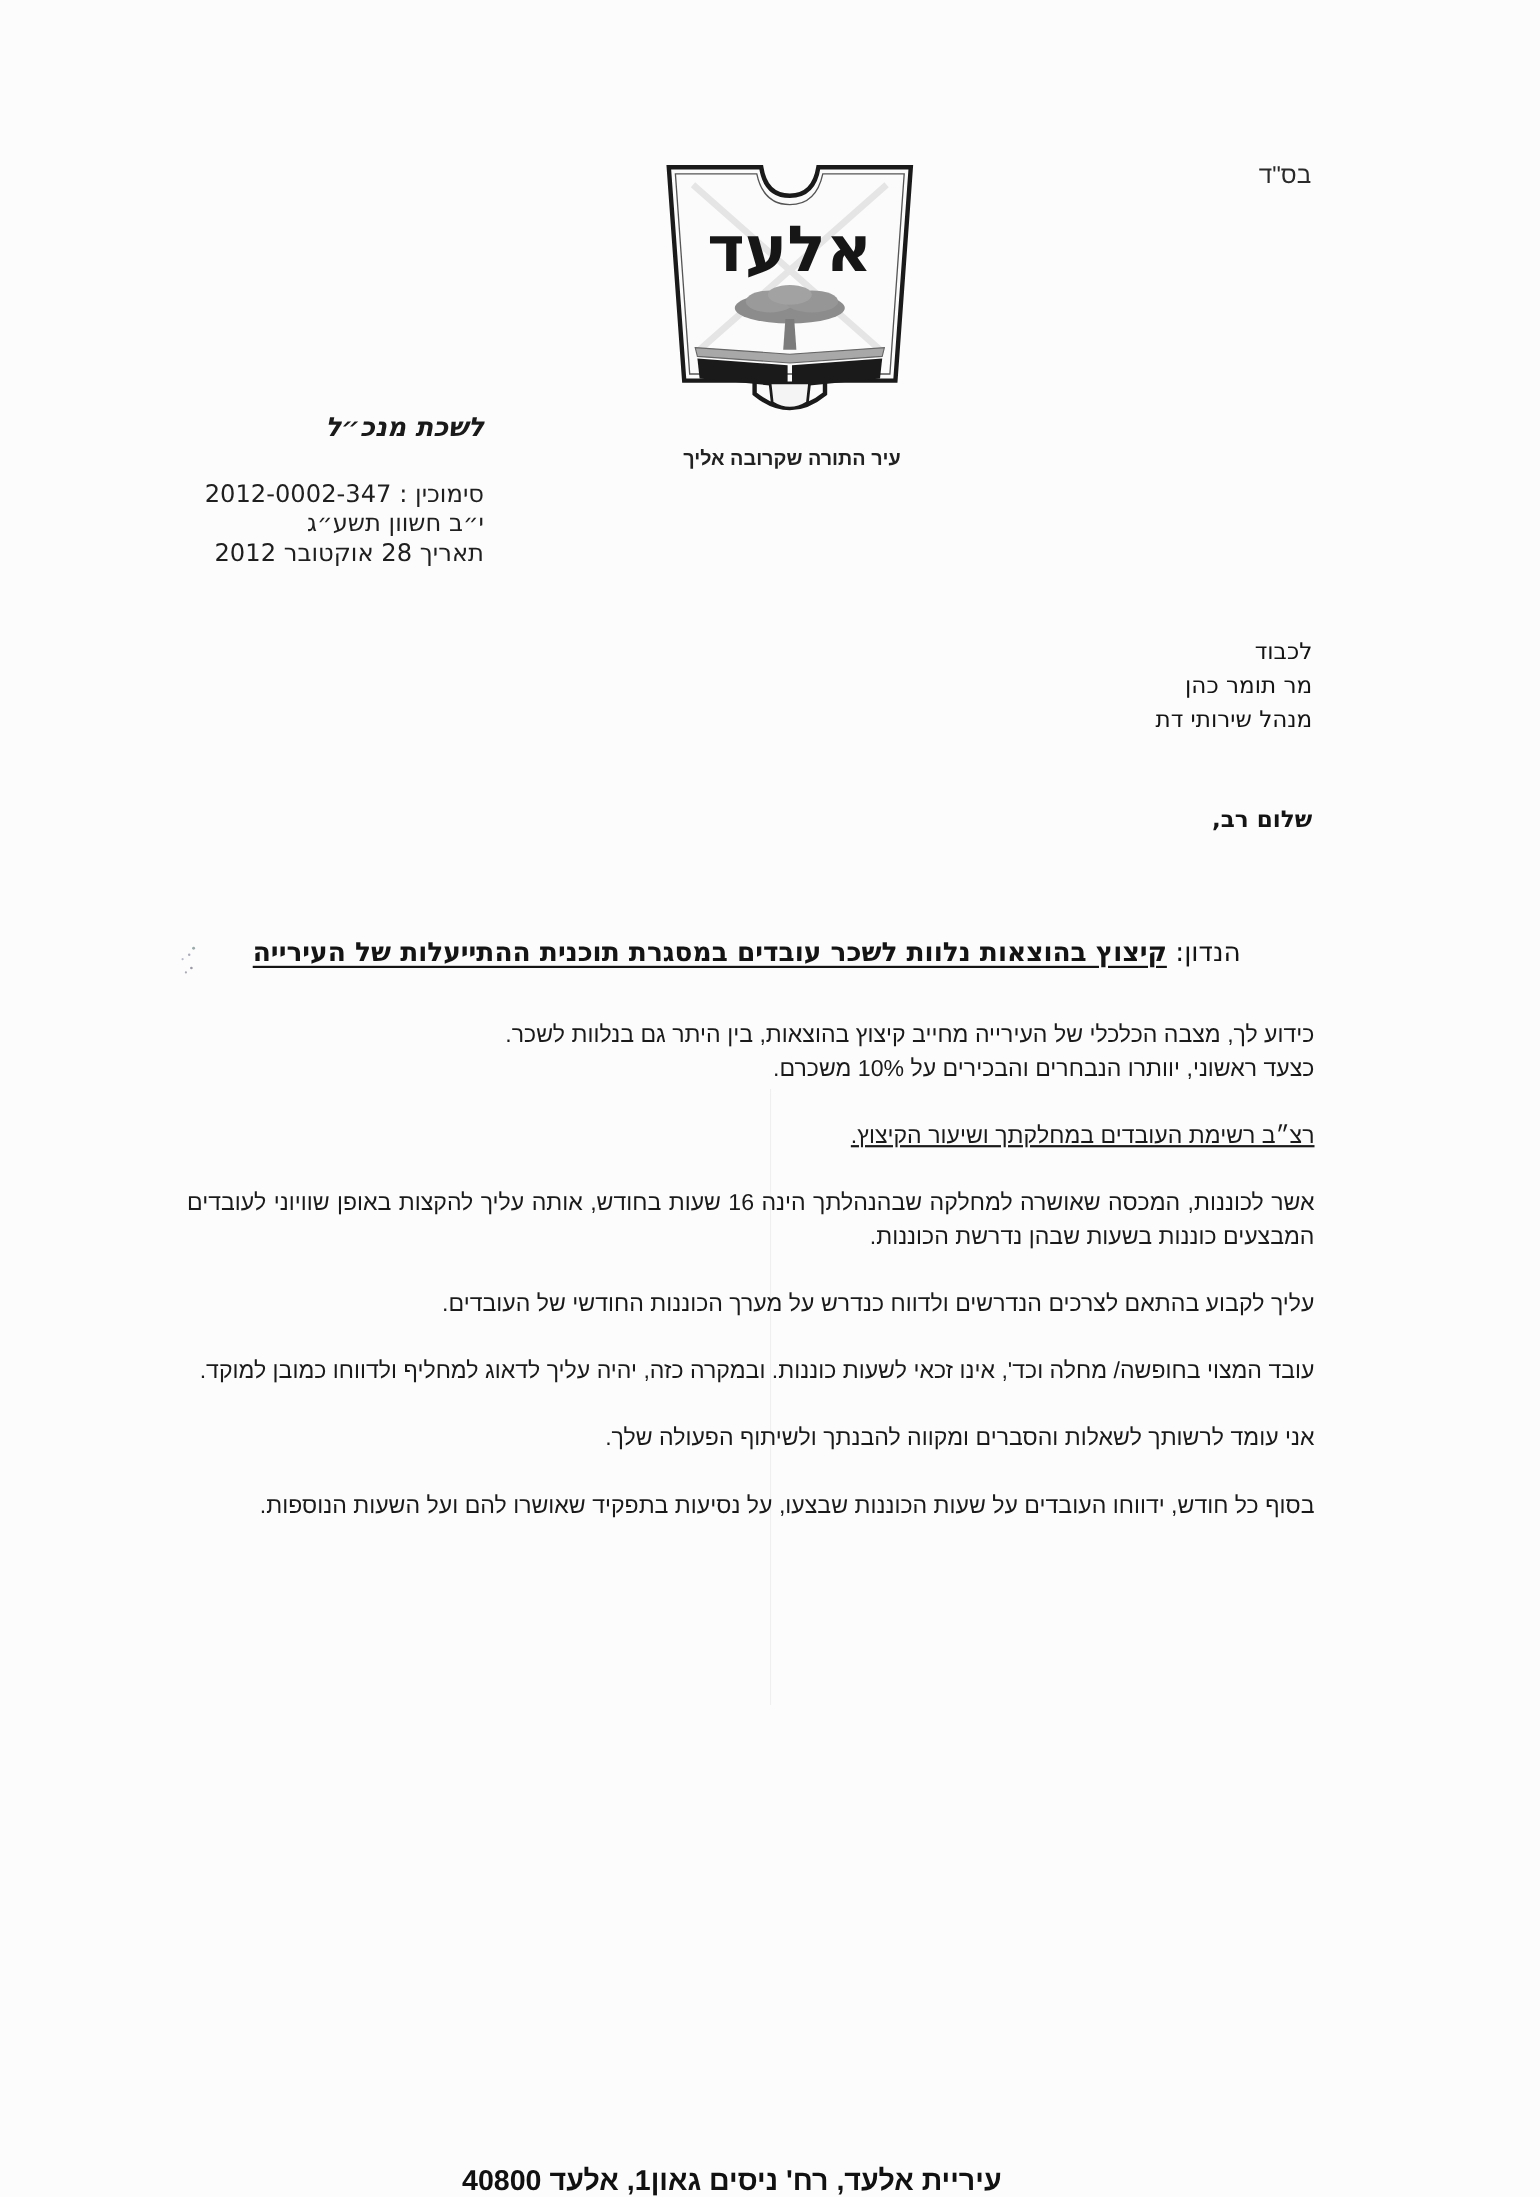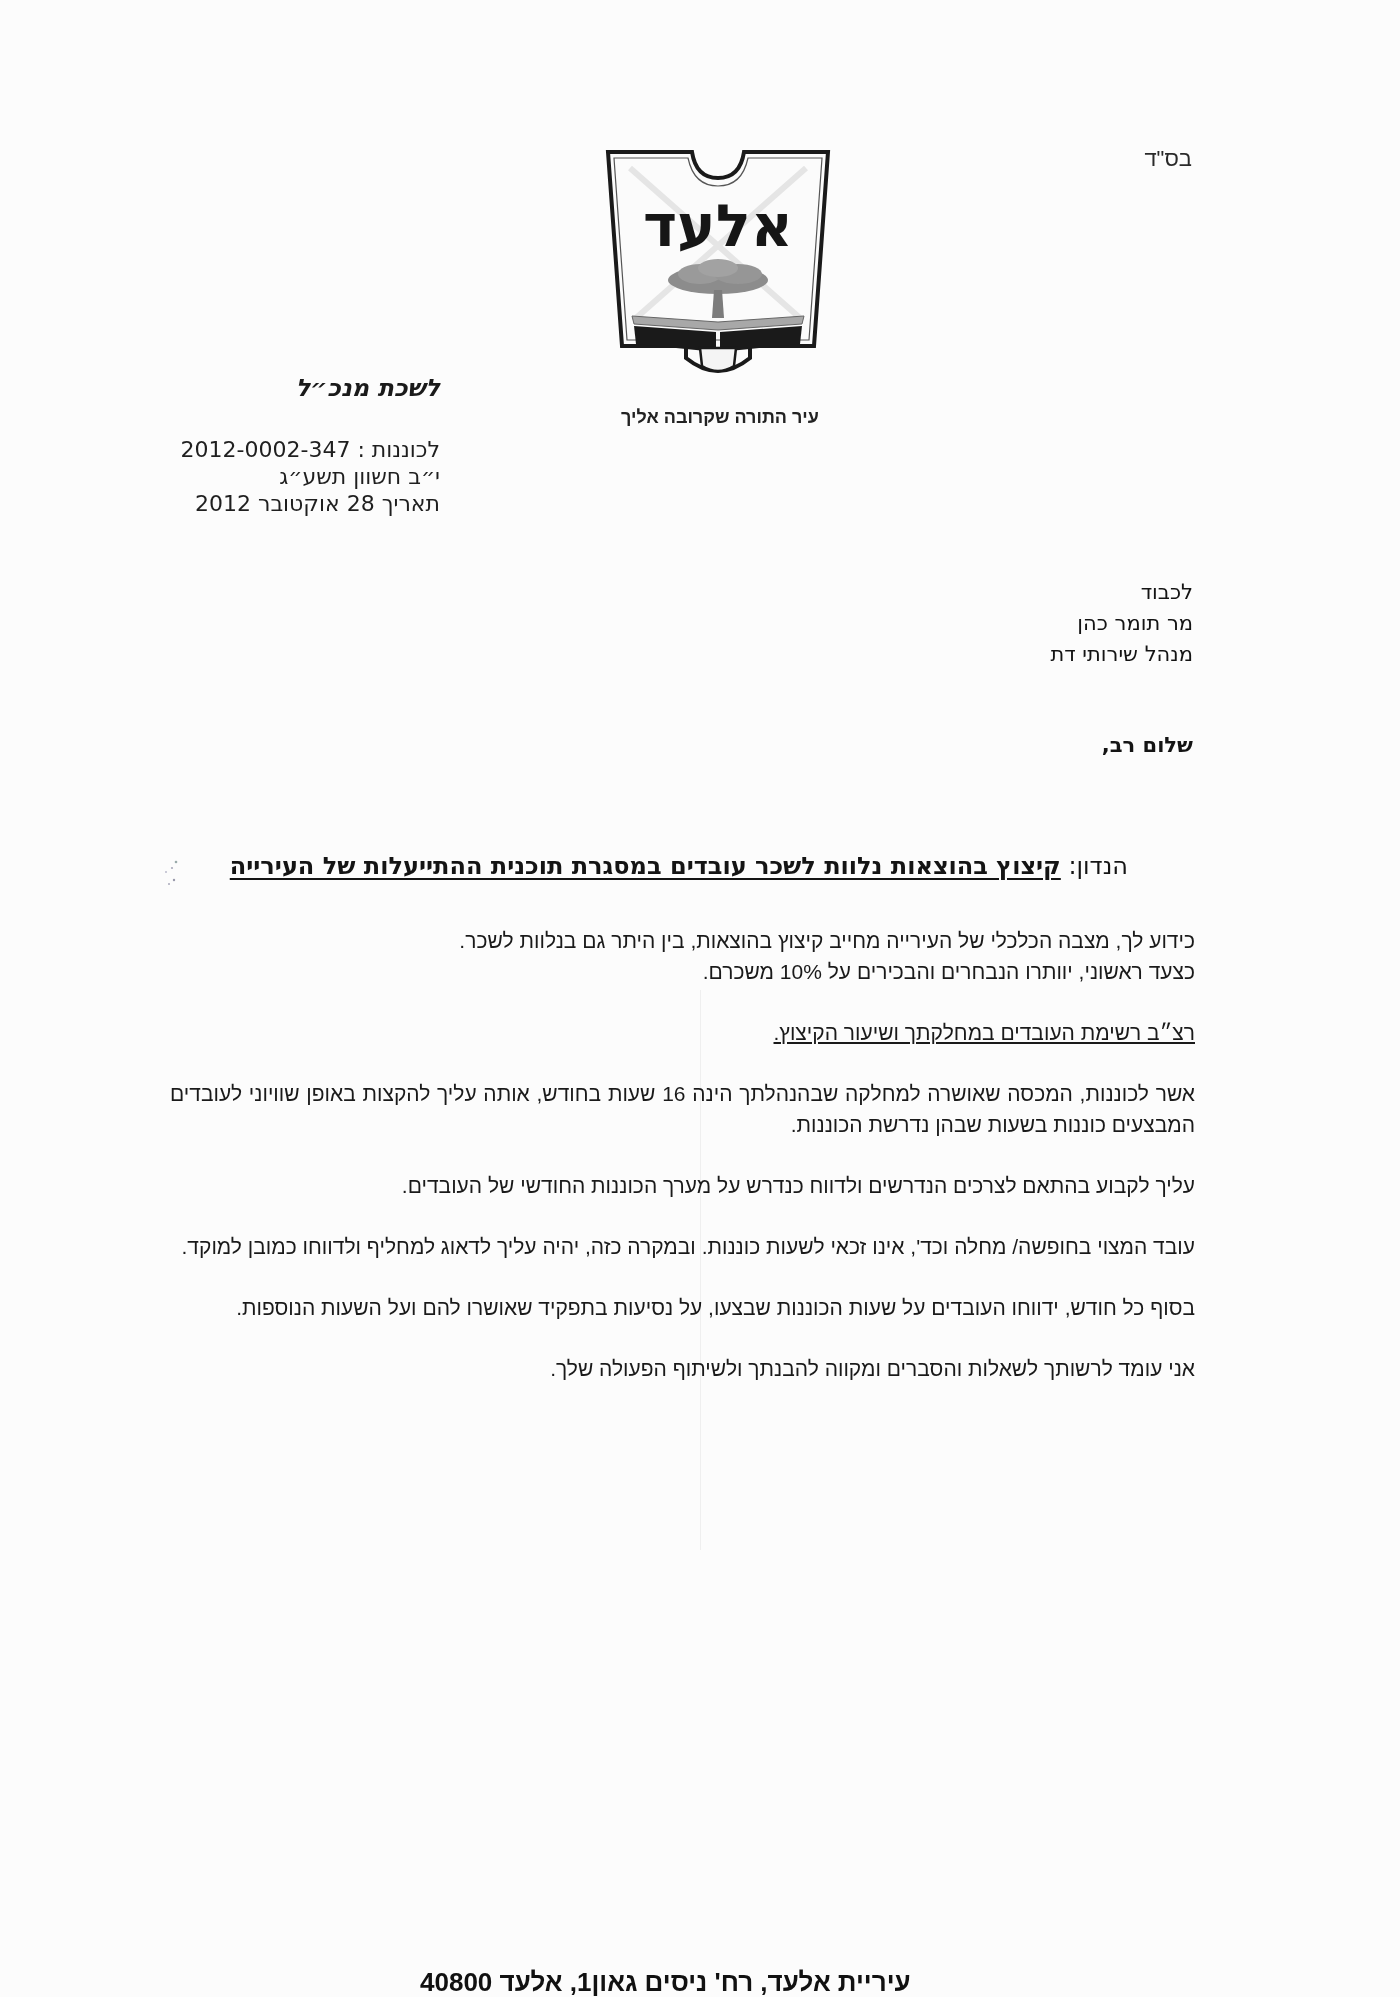--- a/index.html
+++ b/index.html
@@ -194,21 +194,21 @@
       <path d="M 202 178 L 120 184 L 120 204 L 200 196 Z" fill="#1a1a1a"></path>
 
       <path d="M 100 200 L 136 200 L 134 218 Q 118 228 102 218 Z" fill="#f4f4f4" stroke="#1a1a1a" stroke-width="2.5"></path>
     </svg>
   </div>
   <div class="abs logo-tagline">עיר התורה שקרובה אליך</div>
 
   <div class="abs office">לשכת מנכ״ל</div>
   <div class="abs meta">
     <div>
-      <span>לכוננות :</span>
+      <span>סימוכין :</span>
       <span style="direction:ltr;unicode-bidi:embed;">2012-0002-347</span>
     </div>
     <div>י״ב חשוון תשע״ג</div>
     <div>
       <span>תאריך</span>
       <span>28 אוקטובר 2012</span>
     </div>
   </div>
 
   <div class="abs recipient">
@@ -231,18 +231,18 @@
     <circle cx="9" cy="26" r="1" fill="#aab"></circle>
   </svg>
 
   <div class="abs body">
     <p style="white-space:pre-line;text-align:right;">כידוע לך, מצבה הכלכלי של העירייה מחייב קיצוץ בהוצאות, בין היתר גם בנלוות לשכר.
 כצעד ראשוני, יוותרו הנבחרים והבכירים על 10% משכרם.</p>
     <p style="text-align:right;text-decoration:underline;">רצ״ב רשימת העובדים במחלקתך ושיעור הקיצוץ.</p>
     <p style="text-align-last:right;">אשר לכוננות, המכסה שאושרה למחלקה שבהנהלתך הינה 16 שעות בחודש, אותה עליך להקצות באופן שוויוני לעובדים המבצעים כוננות בשעות שבהן נדרשת הכוננות.</p>
     <p style="text-align:right;">עליך לקבוע בהתאם לצרכים הנדרשים ולדווח כנדרש על מערך הכוננות החודשי של העובדים.</p>
     <p style="text-align-last:right;">עובד המצוי בחופשה/ מחלה וכד', אינו זכאי לשעות כוננות. ובמקרה כזה, יהיה עליך לדאוג למחליף ולדווחו כמובן למוקד.</p>
+    <p style="text-align:right;">אני עומד לרשותך לשאלות והסברים ומקווה להבנתך ולשיתוף הפעולה שלך.</p>
     <p style="text-align-last:right;">בסוף כל חודש, ידווחו העובדים על שעות הכוננות שבצעו, על נסיעות בתפקיד שאושרו להם ועל השעות הנוספות.</p>
-    <p style="text-align:right;">אני עומד לרשותך לשאלות והסברים ומקווה להבנתך ולשיתוף הפעולה שלך.</p>
   </div>
 
   <div class="abs footer">עיריית אלעד, רח' ניסים גאון1, אלעד 40800</div>
 </div>
 
 </body></html>

